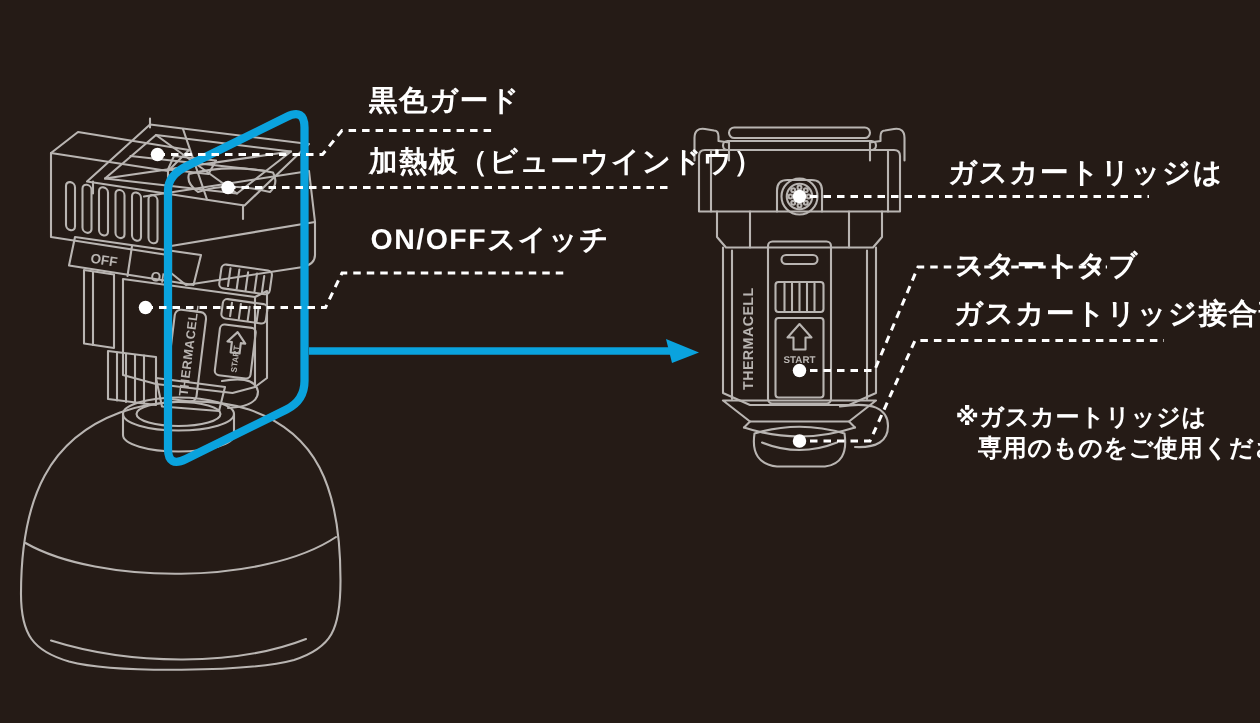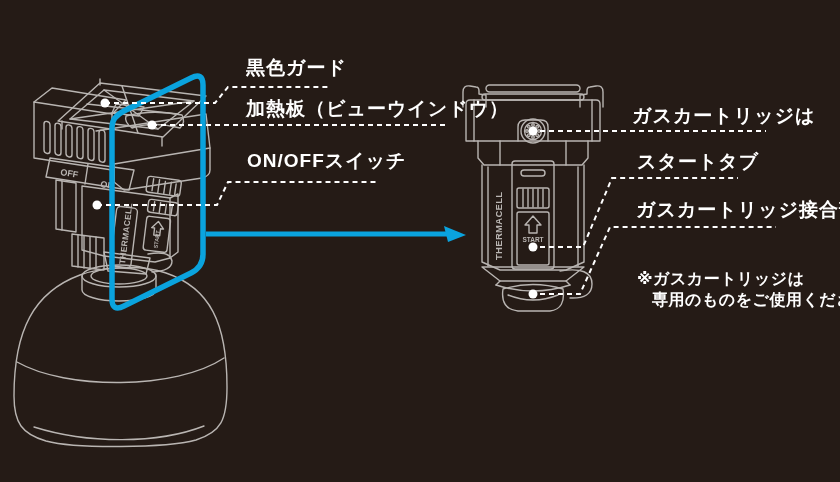--- a/index.html
+++ b/index.html
@@ -220,21 +220,21 @@
   </svg>
 
   <div class="label" style="left:246px;top:58px">黒色ガード</div>
 
   <div class="label" style="left:246px;top:99px">加熱板（ビューウインドウ）</div>
 
   <div class="label" style="left:247px;top:151px">ON/OFFスイッチ</div>
 
   <div class="label" style="left:632px;top:106px">ガスカートリッジは</div>
 
-  <div class="label" style="left:637px;top:152px">スタートタブ</div>
+  <div class="label" style="left:637px;top:168px">スタートタブ</div>
 
   <div class="label" style="left:636px;top:200px">ガスカートリッジ接合部</div>
 
   <div class="note" style="left:637px;top:231px">※ガスカートリッジは</div>
 
   <div class="note" style="left:652px;top:252px">専用のものをご使用ください</div>
 
 </div>
 
 </body></html>

